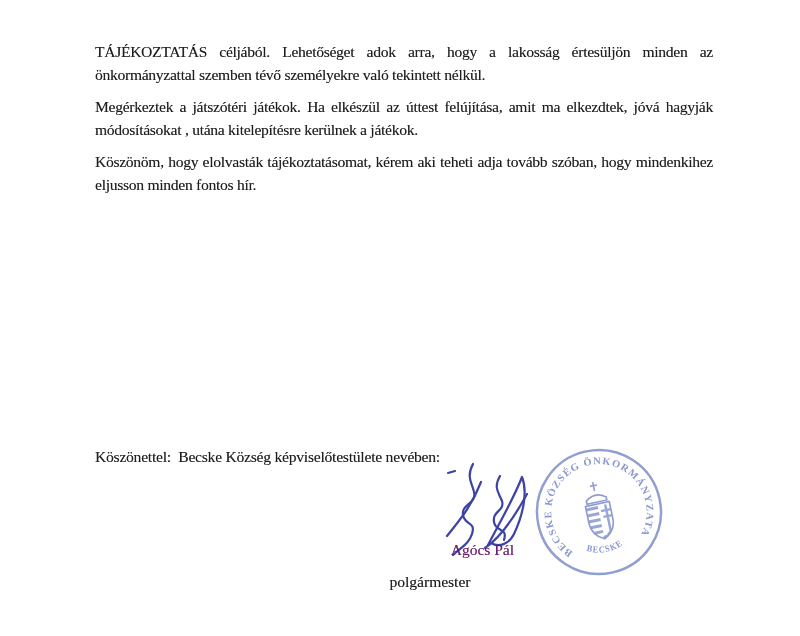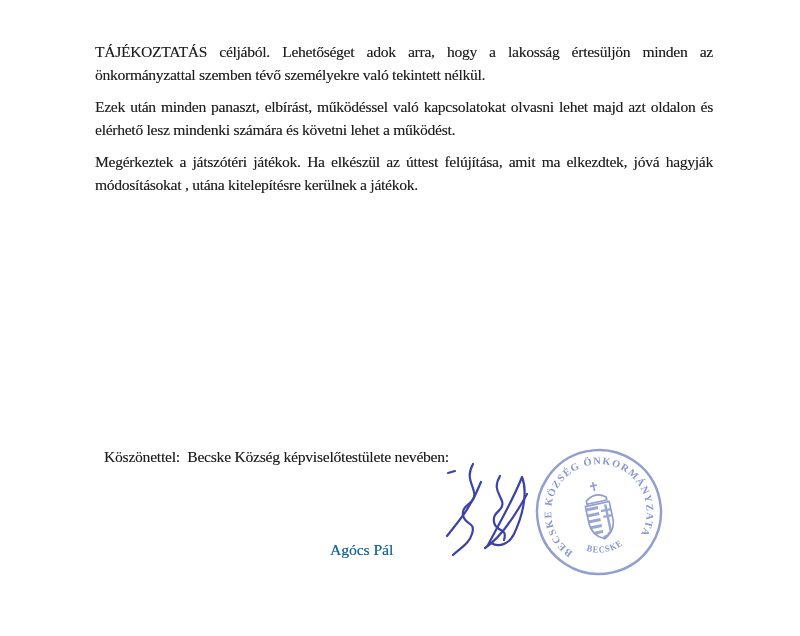--- a/index.html
+++ b/index.html
@@ -29,30 +29,29 @@
   }
   .closing {
     position: absolute;
     left: 95px;
     top: 448px;
     font-size: 15.5px;
     letter-spacing: -0.2px;
     white-space: pre-wrap;
     color: #1d1d1d;
     text-shadow: 0.2px 0.2px 0.3px rgba(20,20,20,0.45);
-    margin-left: 9px;
   }
   .signer-name {
     position: absolute;
-    left: 330px;
+    left: 314px;
     top: 541px;
     width: 200px;
-    text-align: left;
+    text-align: right;
     font-size: 15.5px;
-    color: #0369a1;
+    color: #701a75;
     text-shadow: 0.2px 0.2px 0.3px rgba(20,20,20,0.45);
   }
   .signer-title {
     position: absolute;
     left: 330px;
     top: 573px;
     width: 200px;
     text-align: center;
     font-size: 15.5px;
     color: #1d1d1d;
@@ -80,22 +79,22 @@
     font-weight: bold;
   }
 </style>
 </head>
 <body>
 
 <div class="page">
 
   <div class="letter-body">
     <p>TÁJÉKOZTATÁS céljából. Lehetőséget adok arra, hogy a lakosság értesüljön minden az önkormányzattal szemben tévő személyekre való tekintett nélkül.</p>
-    <p>Ezek után minden panaszt, elbírást, működéssel való kapcsolatokat olvasni lehet majd azt oldalon és elérhető lesz mindenki számára és követni lehet a működést.</p>
     <p>Megérkeztek a játszótéri játékok. Ha elkészül az úttest felújítása, amit ma elkezdtek, jóvá hagyják módosításokat , utána kitelepítésre kerülnek a játékok.</p>
+    <p>Köszönöm, hogy elolvasták tájékoztatásomat, kérem aki teheti adja tovább szóban, hogy mindenkihez eljusson minden fontos hír.</p>
   </div>
 
   <div class="closing">Köszönettel:  Becske Község képviselőtestülete nevében:</div>
 
   <svg class="signature-svg" viewBox="0 0 110 112" xmlns="http://www.w3.org/2000/svg">
     <g fill="none" stroke="#3c43a4" stroke-width="2.2" stroke-linecap="round" stroke-linejoin="round">
       <path d="M 8,23 L 15,21"></path>
       <path d="M 33,14 C 26,27 32,33 34,42 C 37,54 21,54 23,65 C 25,76 36,71 32,84 C 29,94 20,98 13,105"></path>
       <path d="M 7,86 C 18,72 31,58 41,32"></path>
       <path d="M 60,26 C 53,38 59,43 62,51 C 65,61 52,61 54,72 C 56,83 68,77 64,90"></path>
@@ -142,14 +141,15 @@
             <circle cx="72.5" cy="90" r="4.5"></circle>
             <circle cx="67" cy="92" r="3.5"></circle>
             <circle cx="78" cy="92" r="3.5"></circle>
           </g>
         </g>
       </g>
     </g>
   </svg>
 
   <div class="signer-name">Agócs Pál</div>
+  <div class="signer-title">polgármester</div>
 
 </div>
 
 </body></html>

